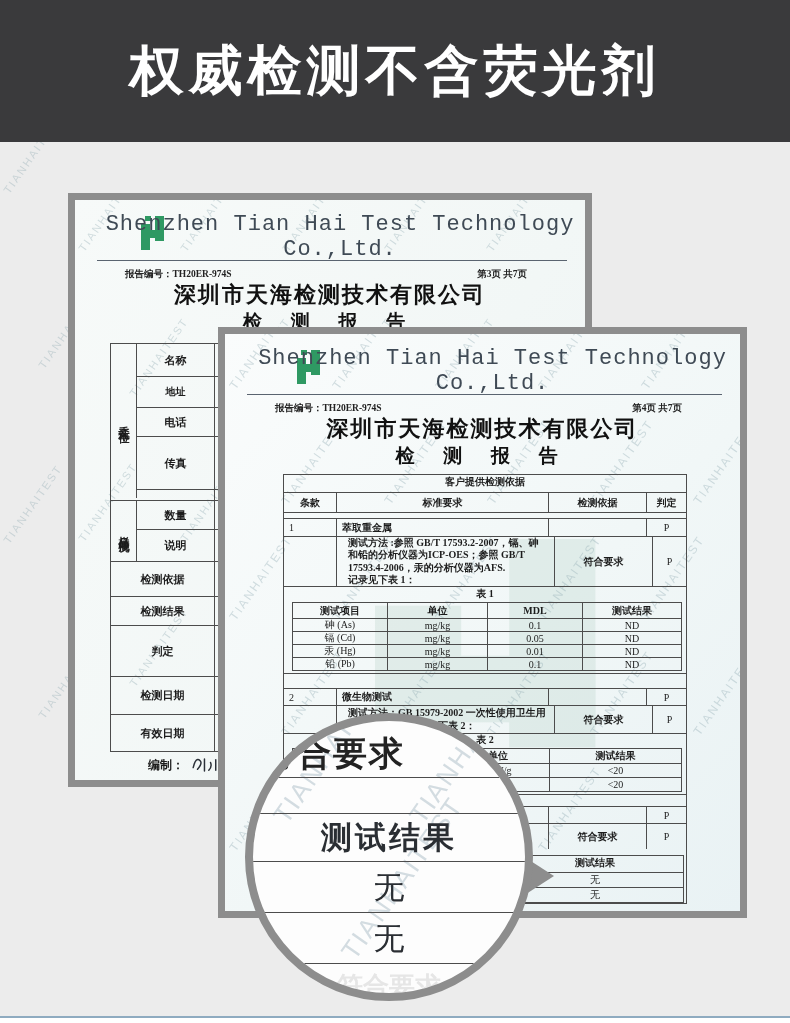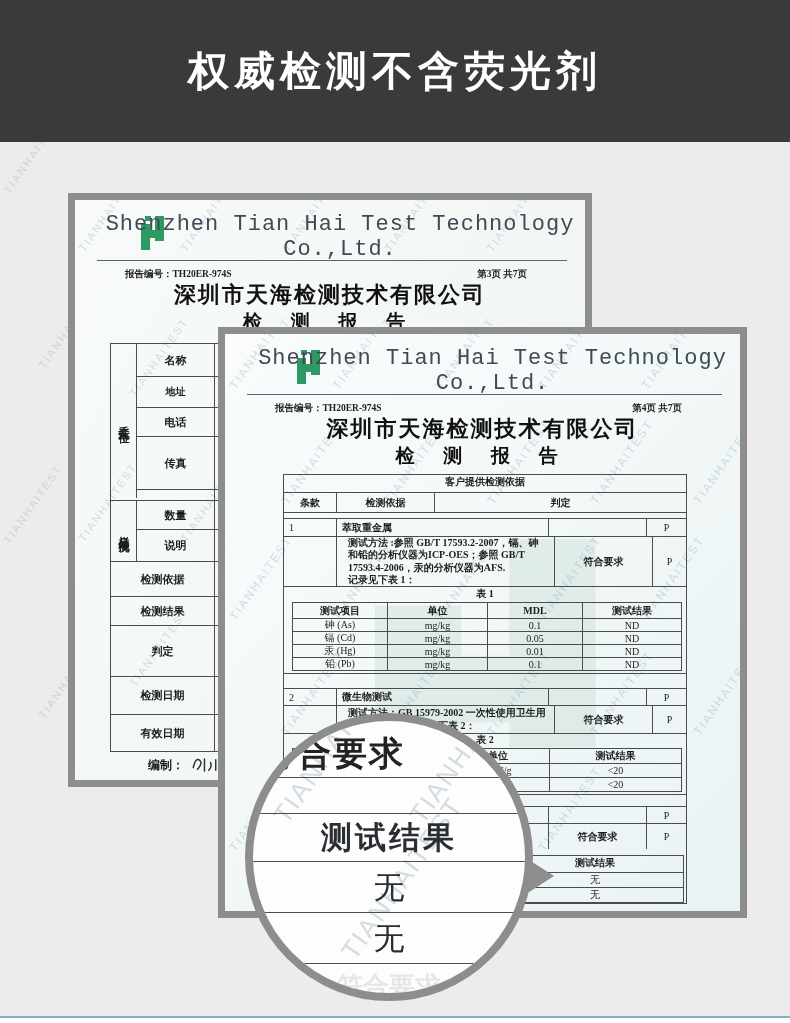--- a/index.html
+++ b/index.html
@@ -2,21 +2,21 @@
 <html><head>
 <meta charset="utf-8">
 <style>
   html,body{margin:0;padding:0;}
   .page{position:relative;width:790px;height:1023px;background:#ececec;overflow:hidden;
         font-family:"Liberation Serif","DejaVu Serif",serif;color:#1c1c1c;}
   
   .banner{position:absolute;left:0;top:0;width:790px;height:142px;background:#3a3a3c;
           display:flex;align-items:center;justify-content:center;}
   .banner h1{margin:0;color:#ffffff;font-family:"Liberation Sans","DejaVu Sans",sans-serif;
-             font-size:41px;font-weight:800;letter-spacing:5px;text-align:center;}
+             font-size:54px;font-weight:800;letter-spacing:5px;text-align:center;}
   
   .cert{position:absolute;border:7px solid #8d8d8d;box-sizing:border-box;}
   .paper{position:relative;width:100%;height:100%;overflow:hidden;}
   .back-cert{left:68px;top:193px;width:524px;height:594px;z-index:10;}
   .back-cert .paper{background:linear-gradient(120deg,#f7faf9 0%,#f2f7f6 60%,#eef4f4 100%);}
   .front-cert{left:218px;top:327px;width:529px;height:591px;z-index:20;}
   .front-cert .paper{background:linear-gradient(135deg,#fafcfc 0%,#f1f7f7 55%,#e9f2f4 100%);}
   
   [data-wm]{position:absolute;inset:0;overflow:hidden;pointer-events:none;}
   [data-wm] span{position:absolute;transform:rotate(-55deg);color:rgba(145,170,178,.38);
@@ -271,20 +271,21 @@
         <span class="report-no"><span>报告编号：</span><span>TH20ER-974S</span></span>
         <span class="page-info">第4页 共7页</span>
       </div>
       <div class="cn-title">深圳市天海检测技术有限公司</div>
       <div class="report-title">检 测 报 告</div>
 
       <div class="ft">
         <div class="ft-row ft-title" style="height:17px;">客户提供检测依据</div>
         <div class="ft-row bold" style="height:20px;">
           <div class="ft-cell c1">条款</div>
+          <div class="ft-cell c2">标准要求</div>
           <div class="ft-cell c3">检测依据</div>
           <div class="ft-cell c4">判定</div>
         </div>
         <div class="ft-row" style="height:6px;"></div>
 
         <div class="ft-row" style="height:18px;">
           <div class="ft-cell c1 left">1</div>
           <div class="ft-cell c2 left bold">萃取重金属</div>
           <div class="ft-cell c3"></div>
           <div class="ft-cell c4">P</div>

